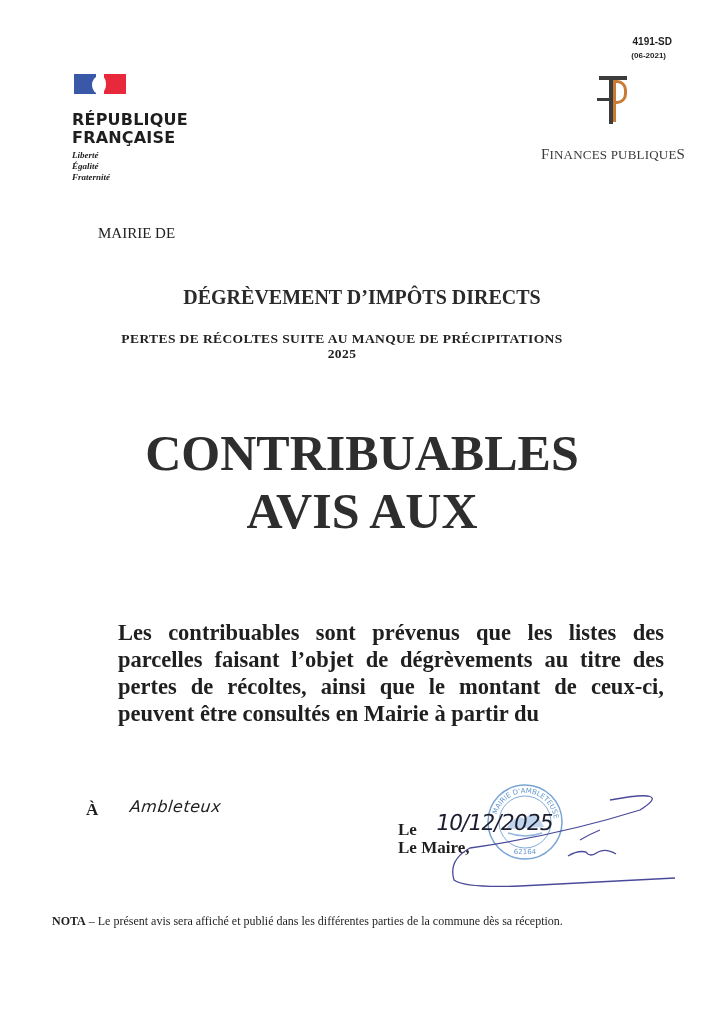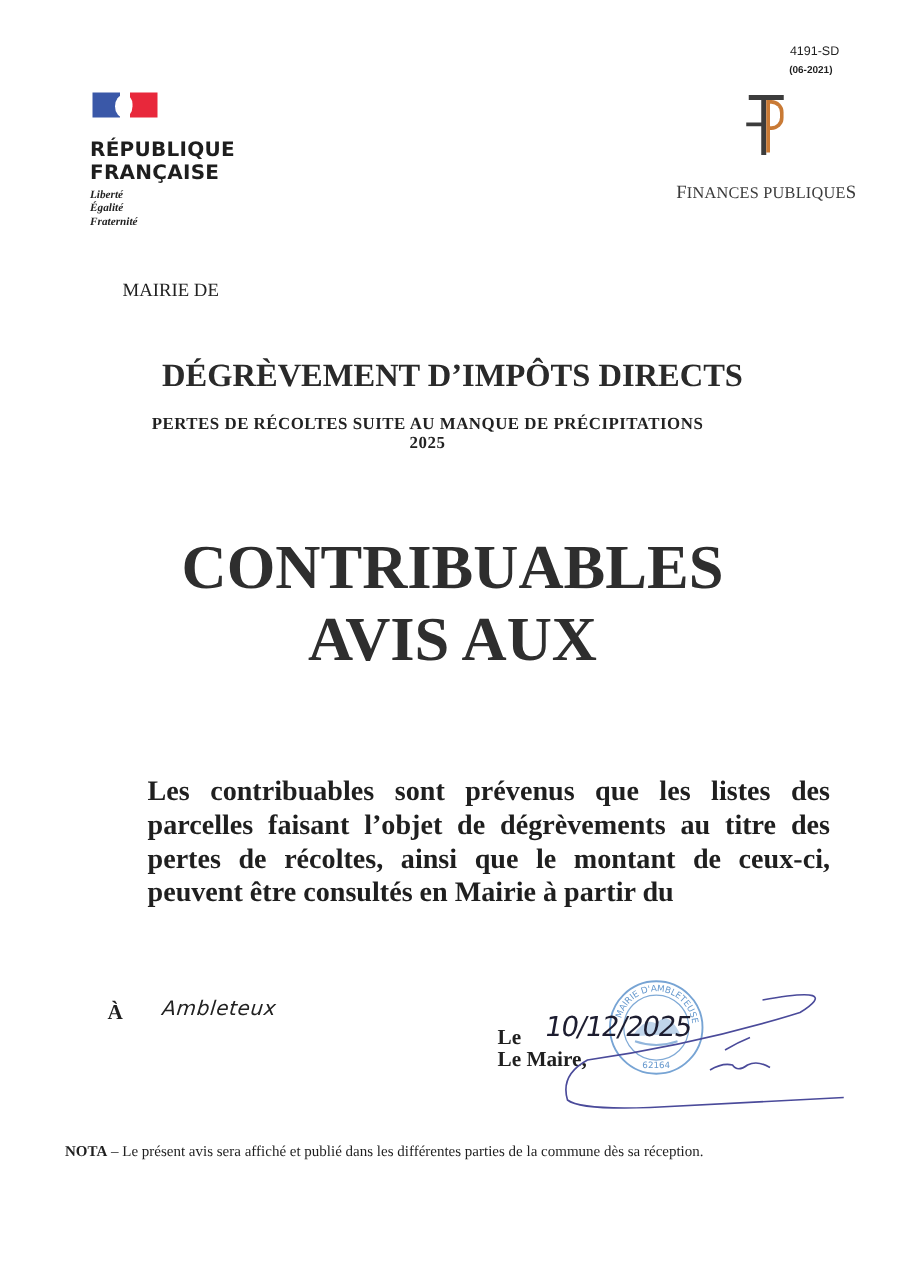--- a/index.html
+++ b/index.html
@@ -10,37 +10,37 @@
     .rf-logo { left: 72px; top: 74px; width: 130px; }
     .rf-flag { width: 52px; height: 20px; position: relative; margin-left: 2px; }
     .rf-flag .blue { position: absolute; left: 0; top: 0; width: 22px; height: 20px; background: #3a58a8; }
     .rf-flag .red { position: absolute; left: 30px; top: 0; width: 22px; height: 20px; background: #e8283b; }
     .rf-flag .white { position: absolute; left: 18px; top: 2px; width: 14px; height: 18px; background: #fff; border-radius: 50% 40% 50% 50%; }
     .rf-name { font-family: "DejaVu Sans", sans-serif; font-weight: bold; font-size: 16px; line-height: 18px; color: #1e1e1e; margin-top: 17px; letter-spacing: 0.2px; }
     .rf-motto { font-family: "Liberation Serif", serif; font-style: italic; font-weight: bold; font-size: 9px; line-height: 11px; color: #222; margin-top: 3px; }
 
     
     .form-code { right: 52px; top: 36px; text-align: right; font-family: "Liberation Sans", sans-serif; }
-    .form-code .code { font-size: 10px; font-weight: normal; text-align: center; }
+    .form-code .code { font-size: 10px; font-weight: bold; }
     .form-code .date { font-size: 8px; font-weight: bold; margin-top: 4px; margin-right: 6px; }
 
     
     .fp-logo { left: 538px; top: 76px; width: 150px; text-align: center; }
     .fp-mark { position: relative; width: 40px; height: 50px; margin: 0 auto; }
     .fp-mark .f1 { position: absolute; left: 6px; top: 0; width: 28px; height: 4px; background: #3c3c3c; }
     .fp-mark .stem { position: absolute; left: 16px; top: 2px; width: 4px; height: 46px; background: #3c3c3c; }
     .fp-mark .bar { position: absolute; left: 4px; top: 22px; width: 14px; height: 3px; background: #3c3c3c; }
     .fp-mark .p { position: absolute; left: 21px; top: 4px; width: 10px; height: 18px; border: 3px solid #c97a35; border-left: none; border-radius: 0 10px 10px 0; }
     .fp-mark .pstem { position: absolute; left: 20px; top: 4px; width: 3px; height: 42px; background: #c97a35; }
     .fp-text { font-family: "Liberation Serif", serif; font-size: 13px; color: #3a3a3a; margin-top: 20px; letter-spacing: 0.2px; }
     .fp-text .big { font-size: 15px; }
 
     
     .mairie { left: 98px; top: 225px; font-family: "Liberation Serif", serif; font-size: 15px; color: #222; text-align: right; }
-    .title { left: 0; width: 724px; top: 286px; text-align: center; font-family: "Liberation Serif", serif; font-weight: bold; font-size: 26px; color: #2a2a2a; }
+    .title { left: 0; width: 724px; top: 286px; text-align: center; font-family: "Liberation Serif", serif; font-weight: bold; font-size: 20px; color: #2a2a2a; }
     .subtitle { left: 0; width: 684px; top: 331px; text-align: center; font-family: "Liberation Serif", serif; font-weight: bold; font-size: 13.5px; line-height: 15px; color: #222; letter-spacing: 0.4px; }
     .headline { left: 0; width: 724px; top: 424px; text-align: center; font-family: "Liberation Serif", serif; font-weight: bold; font-size: 50px; line-height: 58px; color: #2e2e2e; }
     .body-text { left: 118px; width: 546px; top: 619px; font-family: "Liberation Serif", serif; font-weight: bold; font-size: 22.5px; line-height: 27px; text-align: justify; color: #1f1f1f; }
 
     .lieu-label { left: 86px; top: 800px; font-family: "Liberation Serif", serif; font-weight: bold; font-size: 17px; }
     .lieu-value { left: 130px; top: 797px; font-family: "DejaVu Sans", sans-serif; font-size: 16px; color: #222; font-style: italic; letter-spacing: 0.5px; transform: skewX(-6deg); }
 
     .date-label { left: 398px; top: 820px; font-family: "Liberation Serif", serif; font-weight: bold; font-size: 17px; }
     .date-value { left: 436px; top: 810px; font-family: "DejaVu Sans", sans-serif; font-size: 22px; color: #1d1d30; transform: skewX(-10deg); letter-spacing: -1px; }
     .maire-label { left: 398px; top: 838px; font-family: "Liberation Serif", serif; font-weight: bold; font-size: 17px; }

